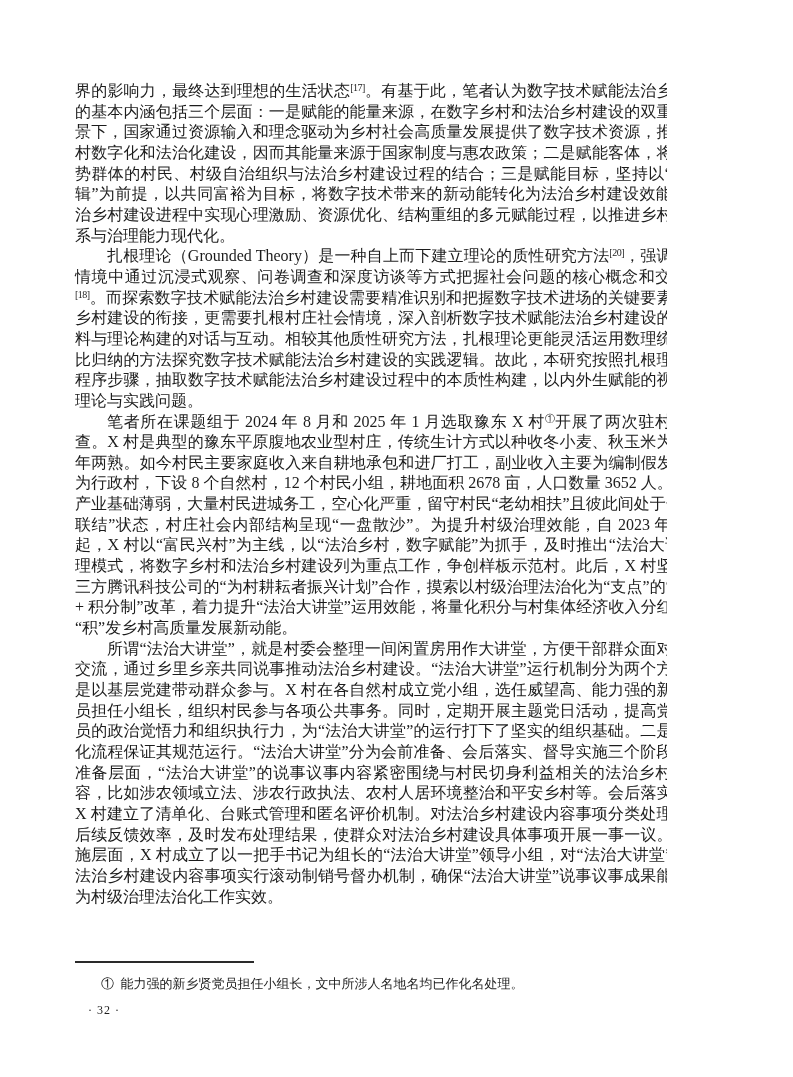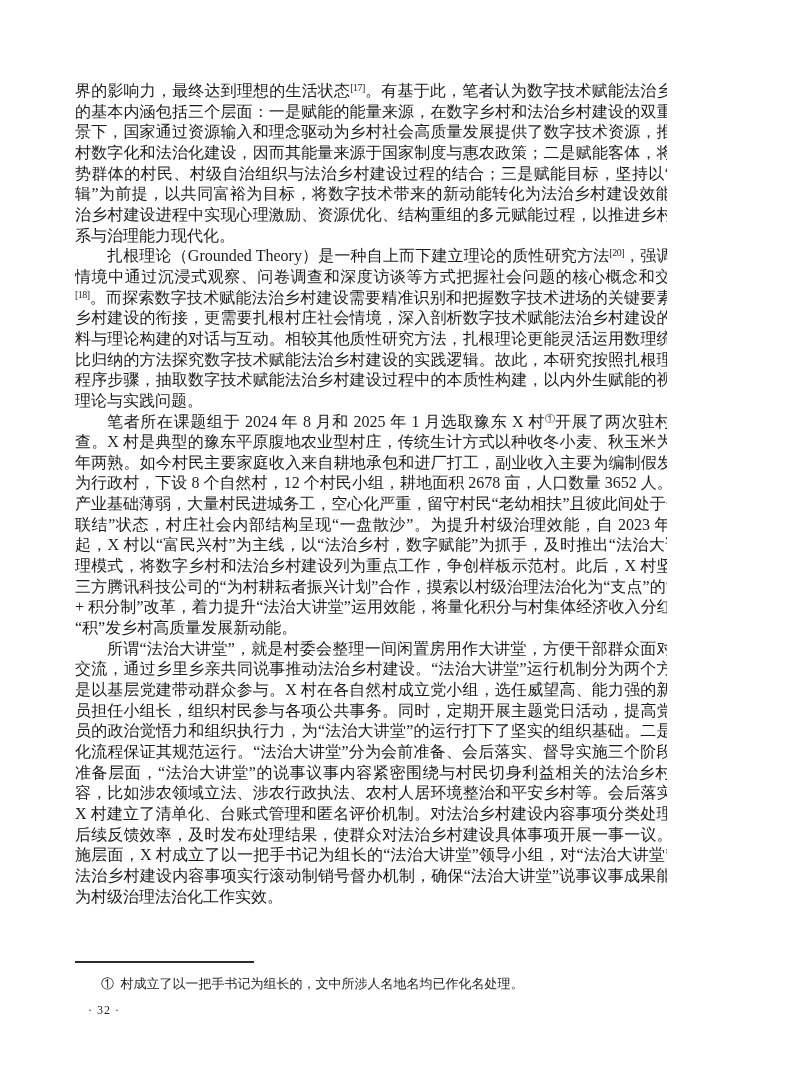--- a/index.html
+++ b/index.html
@@ -65,18 +65,18 @@
   <main class="body-text">
       <p class="body-continued">界的影响力，最终达到理想的生活状态<sup class="ref">[17]</sup>。有基于此，笔者认为数字技术赋能法治乡村建设的基本内涵包括三个层面：一是赋能的能量来源，在数字乡村和法治乡村建设的双重时代背景下，国家通过资源输入和理念驱动为乡村社会高质量发展提供了数字技术资源，推动了乡村数字化和法治化建设，因而其能量来源于国家制度与惠农政策；二是赋能客体，将处于弱势群体的村民、村级自治组织与法治乡村建设过程的结合；三是赋能目标，坚持以“人本逻辑”为前提，以共同富裕为目标，将数字技术带来的新动能转化为法治乡村建设效能，在法治乡村建设进程中实现心理激励、资源优化、结构重组的多元赋能过程，以推进乡村治理体系与治理能力现代化。</p>
       <p class="body">扎根理论（Grounded Theory）是一种自上而下建立理论的质性研究方法<sup class="ref">[20]</sup>，强调在具体情境中通过沉浸式观察、问卷调查和深度访谈等方式把握社会问题的核心概念和交互关系<sup class="ref">[18]</sup>。而探索数字技术赋能法治乡村建设需要精准识别和把握数字技术进场的关键要素与法治乡村建设的衔接，更需要扎根村庄社会情境，深入剖析数字技术赋能法治乡村建设的经验资料与理论构建的对话与互动。相较其他质性研究方法，扎根理论更能灵活运用数理统计和类比归纳的方法探究数字技术赋能法治乡村建设的实践逻辑。故此，本研究按照扎根理论编码程序步骤，抽取数字技术赋能法治乡村建设过程中的本质性构建，以内外生赋能的视角回应理论与实践问题。</p>
       <p class="body">笔者所在课题组于 2024 年 8 月和 2025 年 1 月选取豫东 X 村<sup class="ref">①</sup>开展了两次驻村田野调查。X 村是典型的豫东平原腹地农业型村庄，传统生计方式以种收冬小麦、秋玉米为主，一年两熟。如今村民主要家庭收入来自耕地承包和进厂打工，副业收入主要为编制假发。X 村为行政村，下设 8 个自然村，12 个村民小组，耕地面积 2678 亩，人口数量 3652 人。因自身产业基础薄弱，大量村民进城务工，空心化严重，留守村民“老幼相扶”且彼此间处于一种“弱联结”状态，村庄社会内部结构呈现“一盘散沙”。为提升村级治理效能，自 2023 年 1 月份起，X 村以“富民兴村”为主线，以“法治乡村，数字赋能”为抓手，及时推出“法治大讲堂”治理模式，将数字乡村和法治乡村建设列为重点工作，争创样板示范村。此后，X 村坚持与第三方腾讯科技公司的“为村耕耘者振兴计划”合作，摸索以村级治理法治化为“支点”的“数字化 + 积分制”改革，着力提升“法治大讲堂”运用效能，将量化积分与村集体经济收入分红挂钩，“积”发乡村高质量发展新动能。</p>
       <p class="body">所谓“法治大讲堂”，就是村委会整理一间闲置房用作大讲堂，方便干部群众面对面恳谈交流，通过乡里乡亲共同说事推动法治乡村建设。“法治大讲堂”运行机制分为两个方面。一是以基层党建带动群众参与。X 村在各自然村成立党小组，选任威望高、能力强的新乡贤党员担任小组长，组织村民参与各项公共事务。同时，定期开展主题党日活动，提高党小组成员的政治觉悟力和组织执行力，为“法治大讲堂”的运行打下了坚实的组织基础。二是以制度化流程保证其规范运行。“法治大讲堂”分为会前准备、会后落实、督导实施三个阶段。会前准备层面，“法治大讲堂”的说事议事内容紧密围绕与村民切身利益相关的法治乡村建设内容，比如涉农领域立法、涉农行政执法、农村人居环境整治和平安乡村等。会后落实层面，X 村建立了清单化、台账式管理和匿名评价机制。对法治乡村建设内容事项分类处理以提高后续反馈效率，及时发布处理结果，使群众对法治乡村建设具体事项开展一事一议。督导实施层面，X 村成立了以一把手书记为组长的“法治大讲堂”领导小组，对“法治大讲堂”评议的法治乡村建设内容事项实行滚动制销号督办机制，确保“法治大讲堂”说事议事成果能够转化为村级治理法治化工作实效。</p>
     </main>
 
   <div class="footnote-sep"></div>
 
   <div class="footnote">
-    <span class="fn-marker">①</span><span>村成立了以一把手书记为组长的，文中所涉人名地名均已作化名处理。</span>
+    <span class="fn-marker">①</span><span>能力强的新乡贤党员担任小组长，文中所涉人名地名均已作化名处理。</span>
   </div>
 
   <div class="page-number">· 32 ·</div>
 
 </div>
 
 </body></html>

